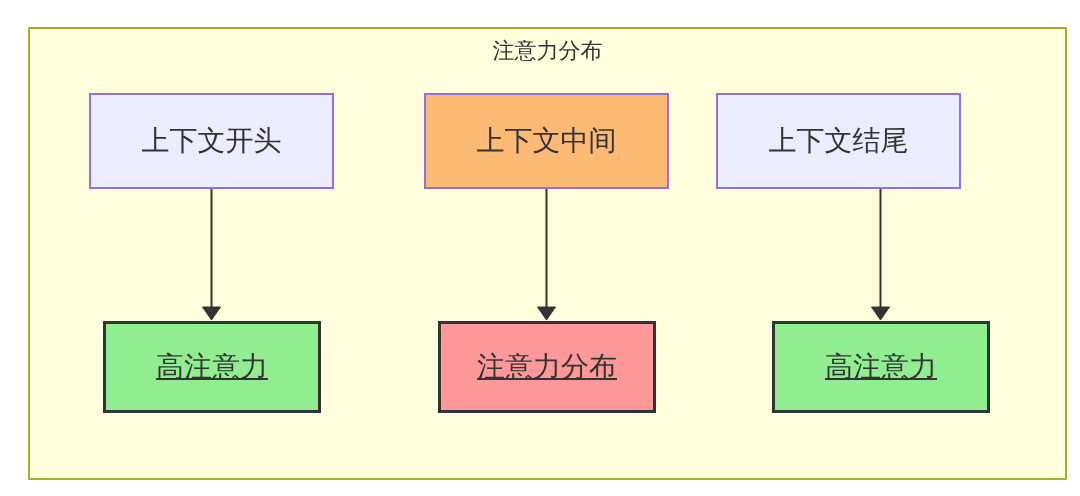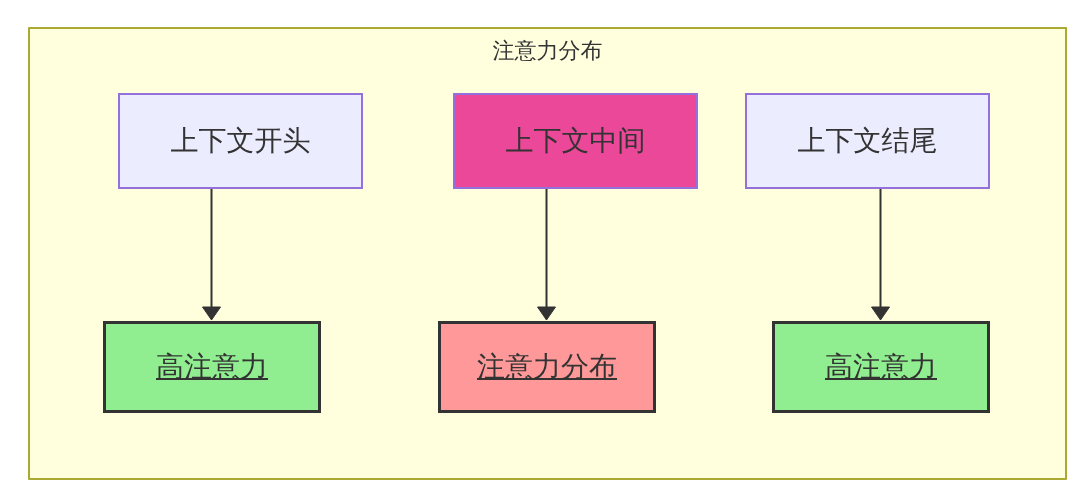--- a/index.html
+++ b/index.html
@@ -46,21 +46,20 @@
     font-size: 28px;
     color: #333333;
     white-space: nowrap;
   }
   .node.top {
     width: 245px;
     height: 96px;
     top: 64px;
     background: #ececff;
     border: 2px solid #9370db;
-    margin-left: 29px;
   }
   .node.bottom {
     width: 218px;
     height: 92px;
     top: 292px;
     border: 3px solid #333333;
     text-decoration: underline;
   }
   .node.t1 { left: 59px; }
   .node.t2 { left: 394px; }
@@ -107,21 +106,21 @@
       <g>
         <line x1="850.5" y1="160" x2="850.5" y2="279"></line>
         <polygon points="841.5,278 859.5,278 850.5,291"></polygon>
       </g>
     </svg>
 
     <div class="node top t1" style="background-color: rgb(236, 236, 255);">
       <span>上下文开头</span>
     </div>
 
-    <div class="node top t2" style="background-color: #ec4899;">
+    <div class="node top t2" style="background-color: #fdba74;">
       <span>上下文中间</span>
     </div>
 
     <div class="node top t3" style="background-color: rgb(236, 236, 255);">
       <span>上下文结尾</span>
     </div>
 
     <div class="node bottom high b1" style="background-color: rgb(144, 238, 144);">
       <span>高注意力</span>
     </div>

